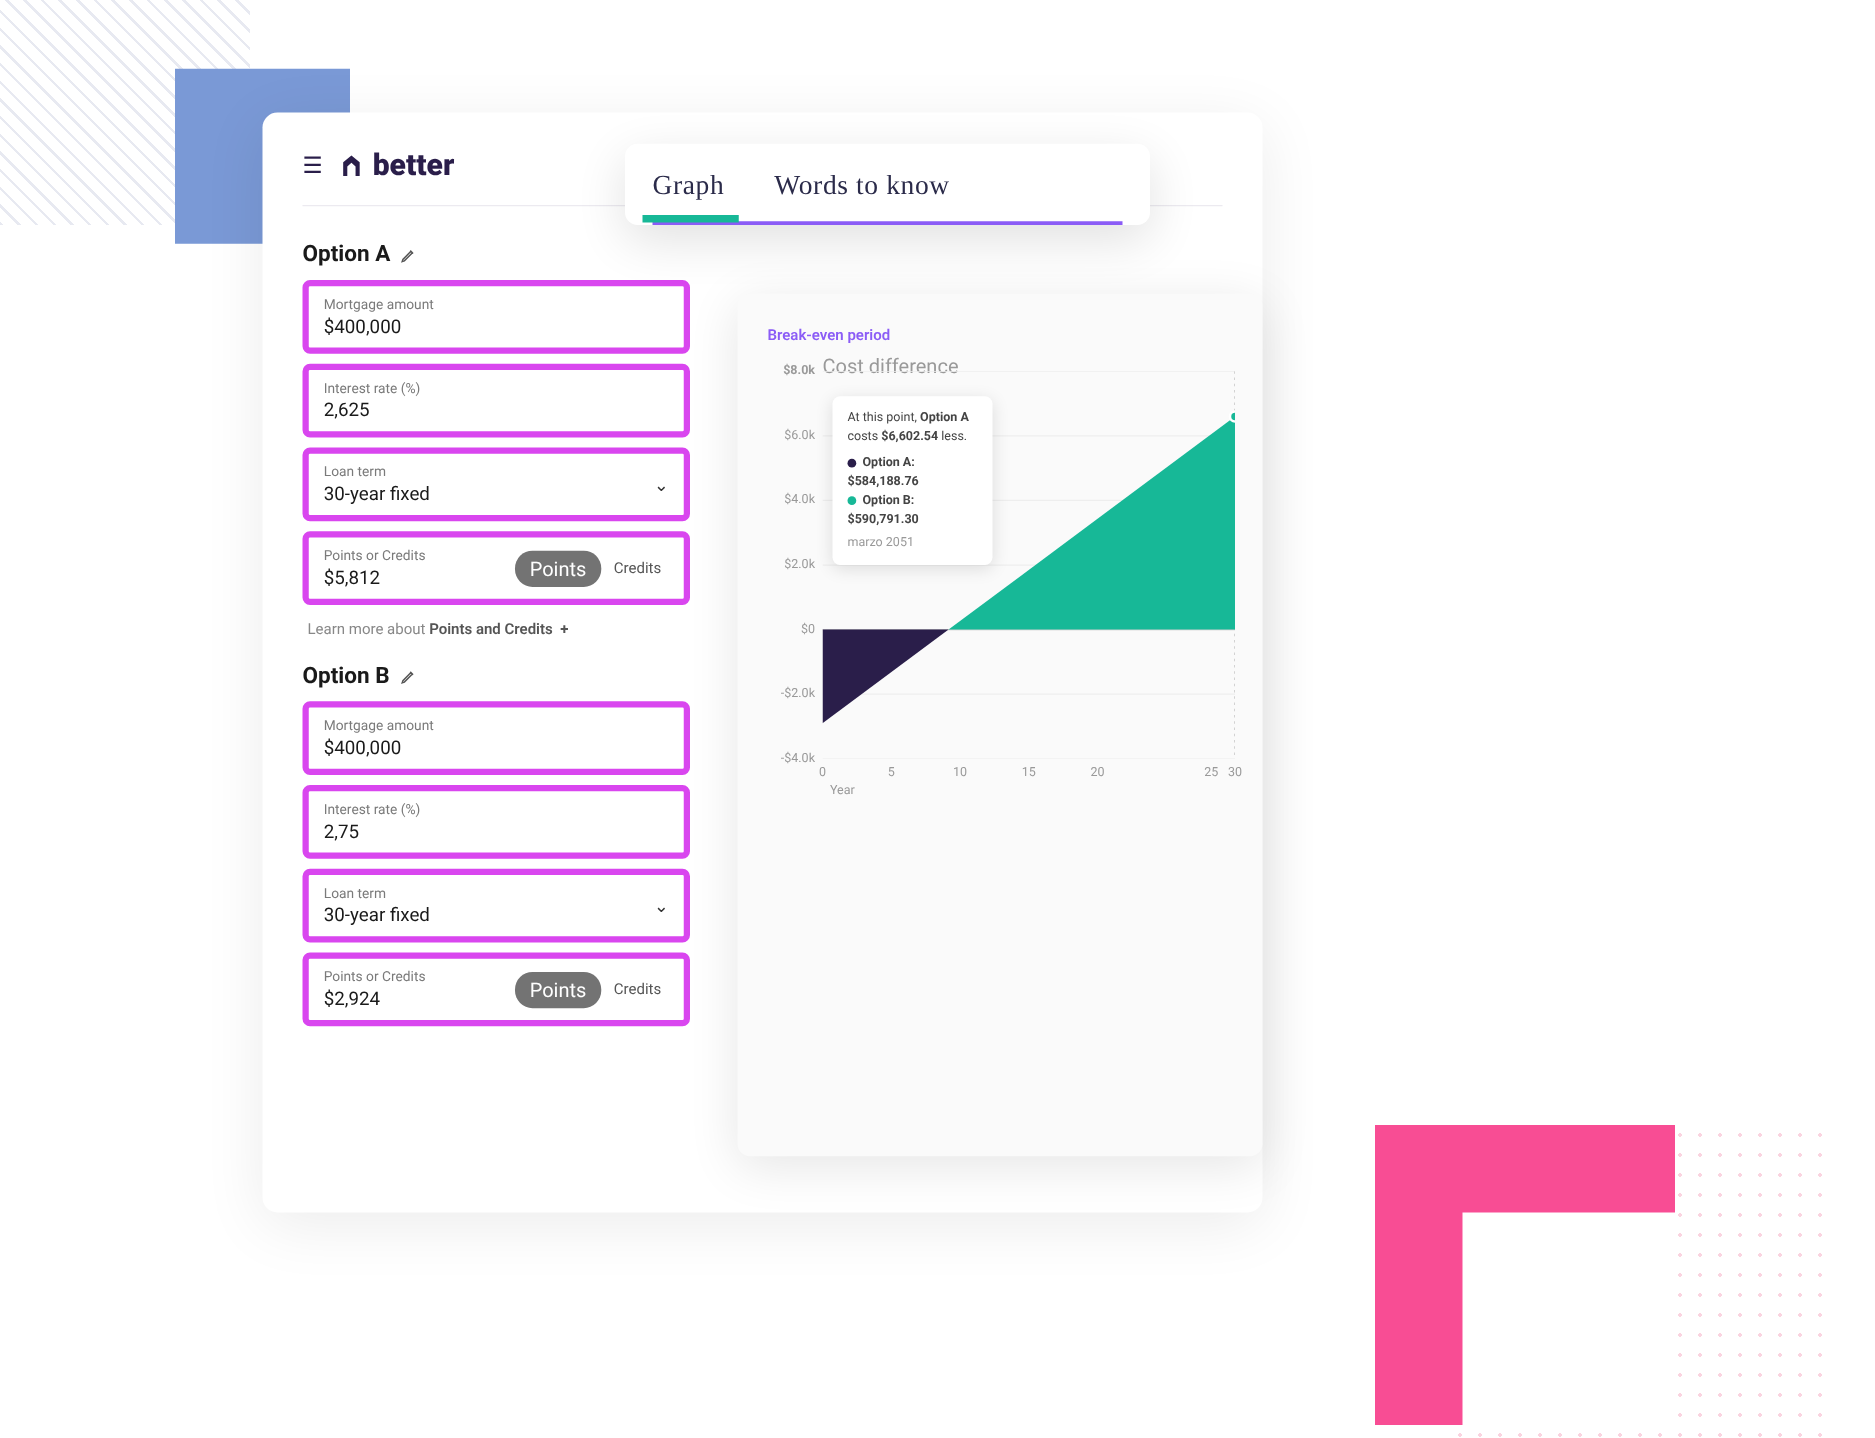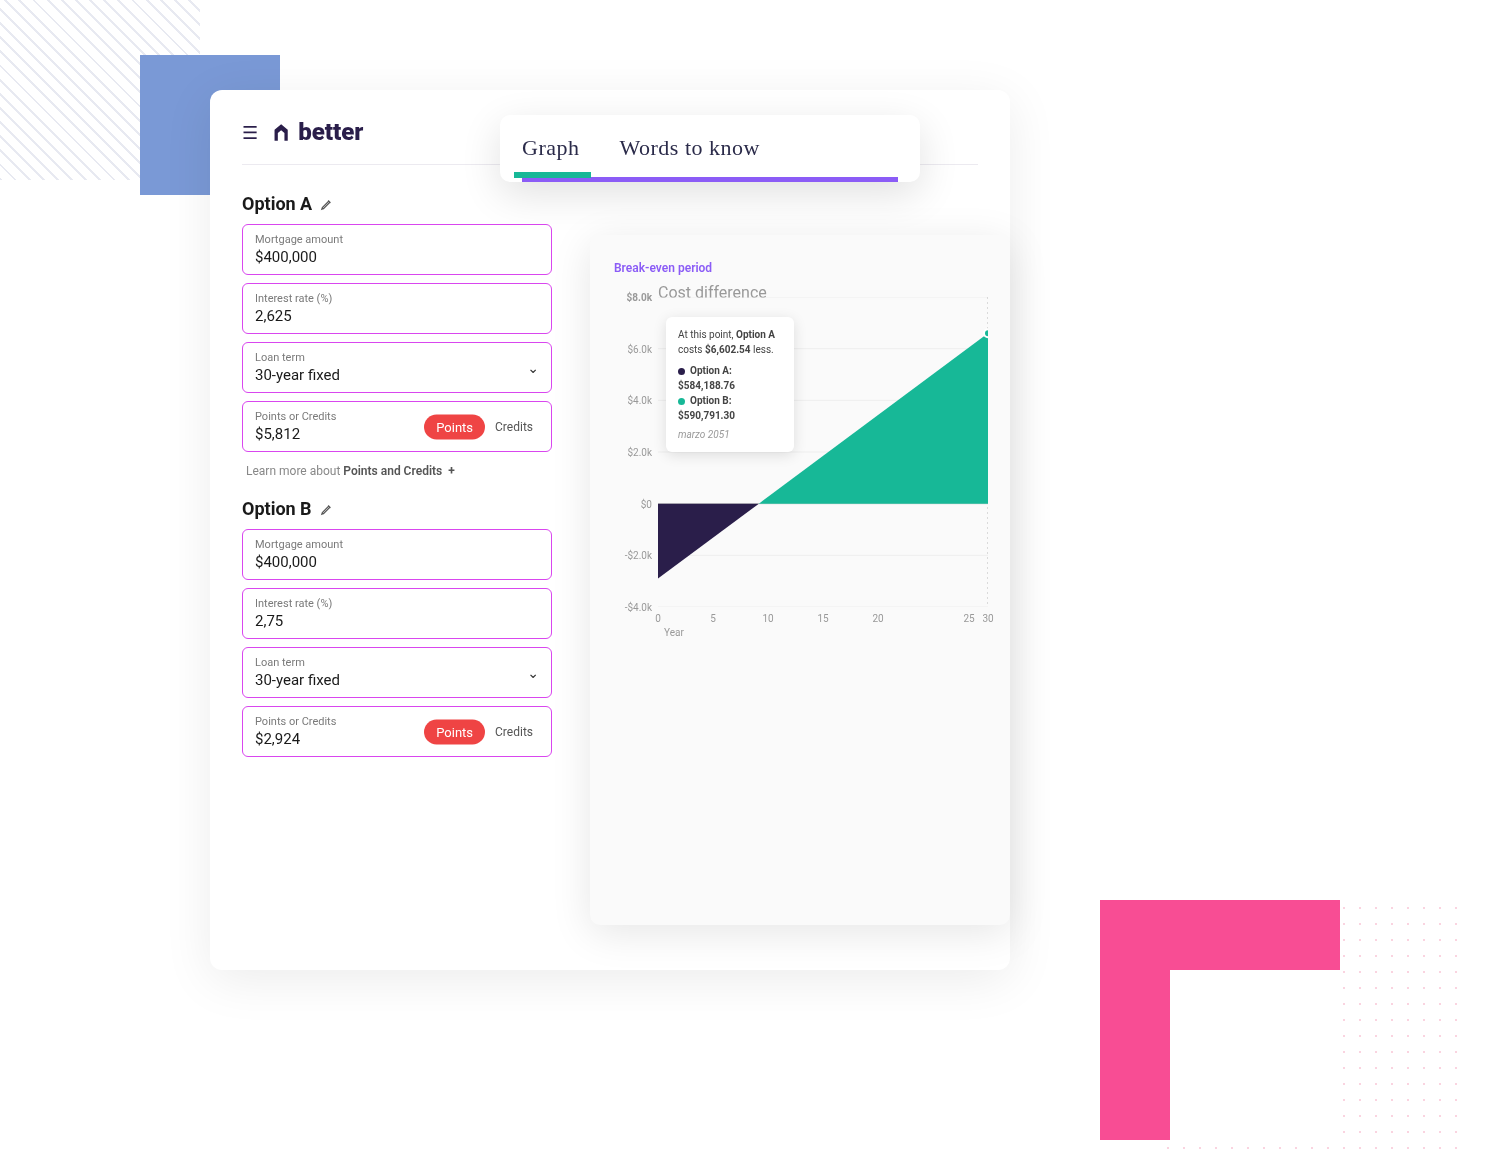--- a/index.html
+++ b/index.html
@@ -90,21 +90,21 @@
       font-size: 18px;
       font-weight: 700;
       color: #1a1a1a;
       margin-bottom: 10px;
     }
     .pencil {
       width: 14px; height: 14px;
       stroke: #555;
     }
     .field {
-      border: 1px solid #d946ef;
+      border: 5px solid #d946ef;
       border-radius: 6px;
       padding: 8px 12px;
       margin-bottom: 8px;
       background: #fff;
       position: relative;
     }
     .field-label {
       font-size: 11px;
       color: #7a7a7a;
       margin-bottom: 2px;
@@ -125,25 +125,25 @@
       position: absolute;
       right: 8px;
       top: 50%;
       transform: translateY(-50%);
       display: flex;
       align-items: center;
       border-radius: 18px;
       font-size: 12px;
     }
     .toggle-pill {
-      background: #ef4444;
+      background: #737373;
       color: #fff;
       padding: 5px 12px;
       border-radius: 14px;
-      font-size: 13px;
+      font-size: 16px;
     }
     .toggle-other {
       color: #555;
       padding: 4px 10px;
       font-size: 12px;
     }
     .learn-more {
       font-size: 12px;
       color: #888;
       margin: 12px 0 20px 4px;
@@ -225,36 +225,36 @@
       box-shadow: 0 3px 14px rgba(0,0,0,0.12);
       padding: 10px 12px;
       width: 128px;
       font-size: 10px;
       color: #444;
       line-height: 1.5;
     }
     .tooltip .dot { display:inline-block; width:7px; height:7px; border-radius:50%; margin-right:5px; vertical-align:middle; }
     .dot-a { background:#2a1e4a; }
     .dot-b { background:#17b897; }
-    .tooltip .date { color:#999; margin-top:4px;font-style:italic; }
+    .tooltip .date { color:#999; margin-top:4px; }
 
     .tabs-card {
       position: absolute;
       top: 115px; left: 500px;
       width: 420px;
       background: #fff;
       border-radius: 10px;
       box-shadow: 0 12px 40px rgba(0,0,0,0.12);
       padding: 20px 22px 0;
     }
     .tabs-row {
       display: flex;
       gap: 40px;
       align-items: baseline;
-      border-bottom: 5px solid #8b5cf6;
+      border-bottom: 3px solid #8b5cf6;
     }
     .tab {
       font-size: 22px;
       color: #2b2b4a;
       padding-bottom: 16px;
       cursor: pointer;
       position: relative;
       font-family: Georgia, serif;
       letter-spacing: 0.5px;
     }

